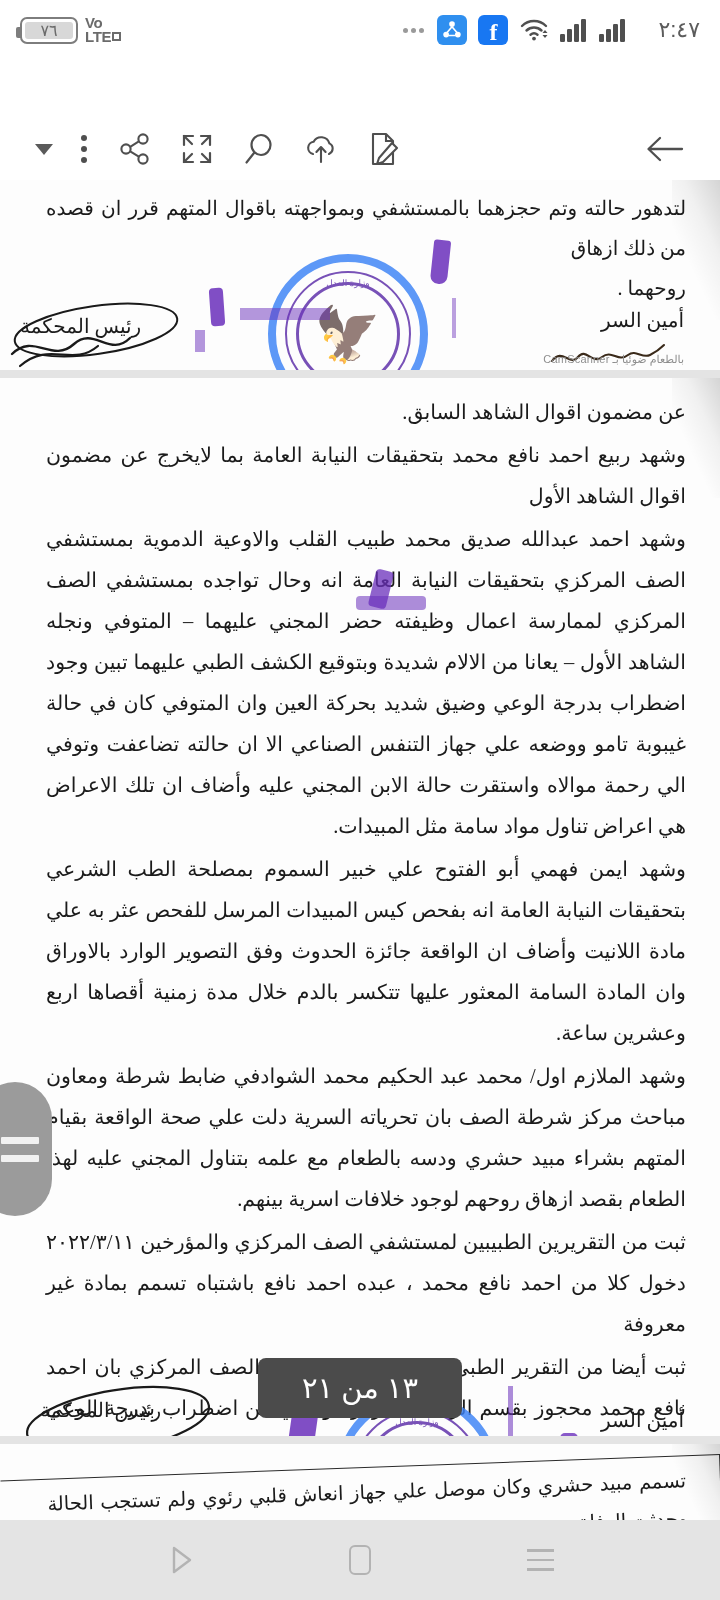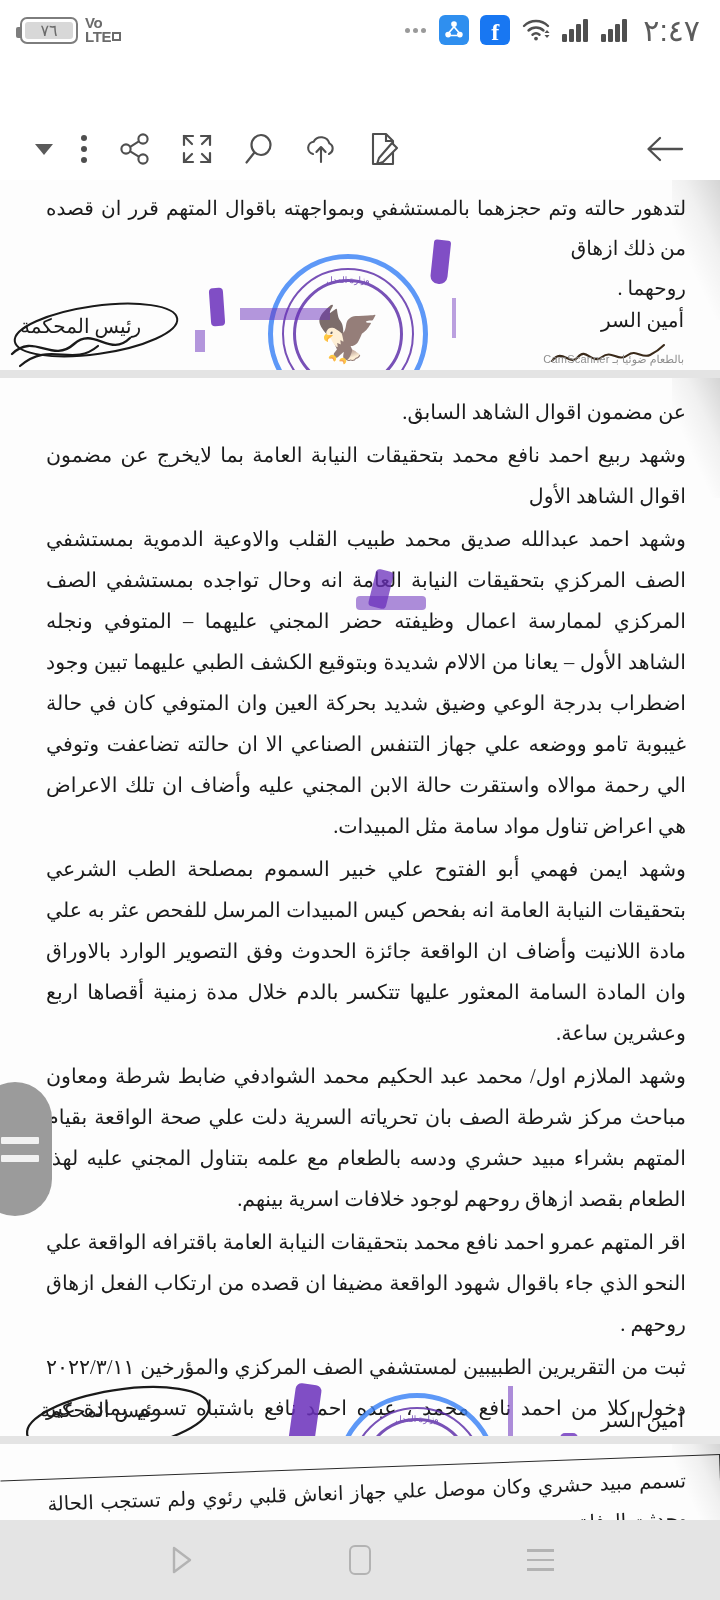--- a/index.html
+++ b/index.html
@@ -77,22 +77,22 @@
     display:flex; align-items:center; justify-content:center;
   }
   .badge-share { background:#2f8fef; }
   .badge-fb { background:#1877f2; }
   .fb-f {
     color:#fff; font-size:24px; font-weight:bold;
     font-family:"Liberation Serif", serif;
     line-height:1; margin-top:3px;
   }
   .clock-time {
-    font-size:30px; color:#5c5c5c; letter-spacing:0px;
-    margin-left:3px;
+    font-size:22px; color:#5c5c5c; letter-spacing:0px;
+    margin-left:20px;
   }
 
   
   .title-bar {
     position:absolute; top:60px; left:0;
     width:720px; height:58px;
     background:#fff;
     display:flex; align-items:center; justify-content:center;
   }
   .doc-title {
@@ -197,21 +197,21 @@
   }
 
   
   .stamp {
     position:absolute;
     pointer-events:none;
   }
   .stamp-ring {
     width:100%; height:100%;
     border-radius:50%;
-    border:5px solid #3b82f6;
+    border:8px solid #3b82f6;
     position:relative;
     opacity:0.82;
   }
   .stamp-ring:before {
     content:""; position:absolute; inset:9px;
     border-radius:50%; border:2px solid #5b2ca8;
   }
   .stamp-ring:after {
     content:""; position:absolute; inset:20px;
     border-radius:50%; border:3px solid #5b2ca8;
@@ -493,21 +493,20 @@
 
     <div class="gap gap-1"></div>
 
     <div class="page page-main">
       <div class="doc-text">
         <p class="ln-right">عن مضمون اقوال الشاهد السابق.</p>
         <p>وشهد ربيع احمد نافع محمد  بتحقيقات النيابة العامة بما لايخرج عن مضمون اقوال  الشاهد الأول</p>
         <p>وشهد احمد عبدالله صديق محمد طبيب القلب  والاوعية الدموية بمستشفي الصف المركزي بتحقيقات النيابة العامة انه وحال تواجده بمستشفي الصف المركزي لممارسة اعمال وظيفته حضر المجني عليهما – المتوفي ونجله الشاهد الأول – يعانا من الالام شديدة وبتوقيع الكشف الطبي عليهما تبين وجود اضطراب بدرجة الوعي وضيق شديد بحركة العين وان المتوفي كان في حالة غيبوبة تامو ووضعه علي جهاز التنفس الصناعي الا ان حالته تضاعفت وتوفي الي رحمة موالاه  واستقرت حالة الابن المجني عليه وأضاف ان تلك الاعراض هي اعراض تناول مواد سامة مثل المبيدات.</p>
         <p>وشهد ايمن فهمي أبو الفتوح علي خبير السموم بمصلحة الطب الشرعي بتحقيقات النيابة العامة انه بفحص كيس المبيدات المرسل للفحص عثر به علي مادة اللانيت وأضاف ان الواقعة جائزة الحدوث وفق التصوير الوارد بالاوراق وان المادة السامة المعثور عليها تتكسر بالدم خلال مدة زمنية أقصاها اربع وعشرين ساعة.</p>
         <p>وشهد الملازم اول/ محمد عبد الحكيم محمد الشوادفي ضابط شرطة ومعاون مباحث مركز شرطة الصف بان تحرياته السرية دلت علي صحة الواقعة بقيام المتهم بشراء مبيد حشري ودسه بالطعام مع علمه بتناول المجني عليه لهذا الطعام بقصد ازهاق روحهم لوجود خلافات اسرية بينهم.</p>
-        <p>اقر المتهم عمرو احمد نافع محمد بتحقيقات النيابة العامة باقترافه الواقعة علي النحو الذي جاء باقوال شهود الواقعة مضيفا ان قصده من ارتكاب الفعل ازهاق روحهم .</p>
         <p>ثبت من التقريرين الطبيبين لمستشفي الصف المركزي والمؤرخين  ٢٠٢٢/٣/١١  دخول كلا من احمد نافع محمد ، عبده احمد نافع  باشتباه  تسمم بمادة غير معروفة</p>
         <p>ثبت أيضا من التقرير  الطبي الصادر من مستشفي الصف المركزي بان احمد نافع محمد محجوز بقسم الرعاية المركزة ويعاني من اضطراب بدرجة الوعي وفشل بوظائف التنفس نتيجة اشتباه</p>
       </div>
 
       <div class="stamp" style="left:336px; top:1015px; width:162px; height:162px;">
         <div class="stamp-ring">
           <div class="stamp-txt-top">وزارة العدل</div>
           <div class="eagle">🦅</div>
 
         </div>
@@ -547,20 +546,21 @@
         </div>
       </div>
       <div class="curl" style="height:90px;"></div>
     </div>
 
     <div class="scroll-handle">
       <span></span>
       <span></span>
     </div>
 
+    <div class="page-indicator">١٣ من ٢١</div>
   </div>
 
   <div class="bottom-strip"></div>
 
   <div class="nav-bar">
     <div class="nav-btn">
       <svg class="ico" width="34" height="34" viewBox="0 0 34 34">
         <path d="M11 5 L27 17 L11 29 Z" stroke="#b3b3b3" stroke-width="2.4" fill="none" stroke-linejoin="round"></path>
       </svg>
     </div>

